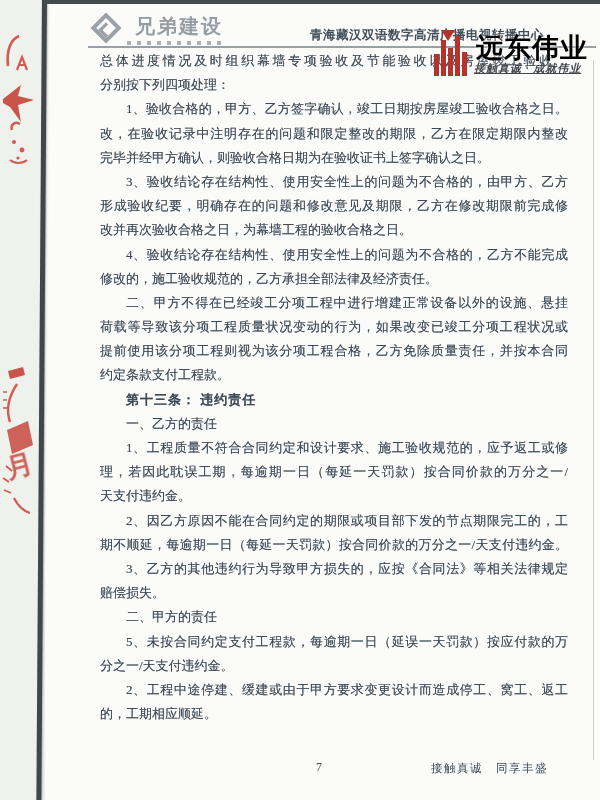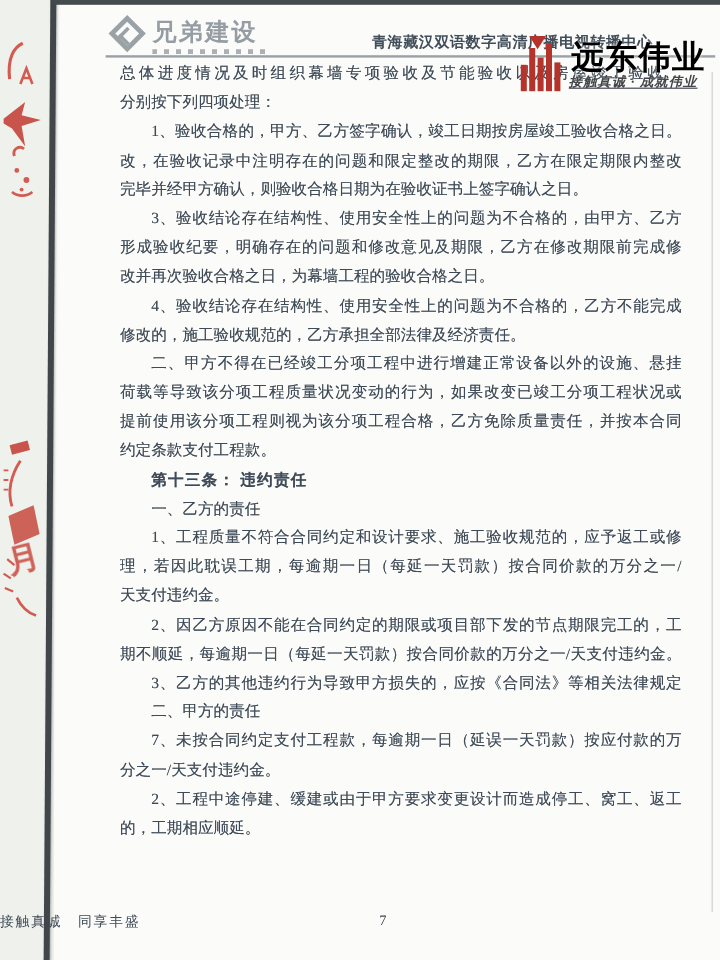--- a/index.html
+++ b/index.html
@@ -10,21 +10,21 @@
     font-family:"Liberation Serif","DejaVu Serif",serif;
   }
   
   .scan-margin{position:absolute;left:0;top:0;width:45px;height:800px;background:#eff1ec;}
   .edge-left{position:absolute;left:42px;top:-6px;width:5px;height:815px;background:#41464a;
     transform:rotate(0.4deg);transform-origin:top left;box-shadow:1px 0 2px rgba(60,65,70,.35);}
   .edge-top{position:absolute;left:44px;top:0;width:556px;height:4px;background:#454a4d;}
   .edge-right{position:absolute;left:593px;top:60px;width:1px;height:700px;background:#cdd0cc;}
 
   
-  .logo{position:absolute;left:95px;top:13px;display:flex;align-items:flex-start;}
+  .logo{position:absolute;left:95px;top:13px;display:flex;align-items:flex-start;text-align:right;}
   .diamond{width:22px;height:22px;border:4px solid #9aa1a7;transform:rotate(45deg);margin:4px 10px 0 0;position:relative;}
   .diamond::after{content:"";position:absolute;left:3px;top:3px;width:8px;height:8px;border:3px solid #9aa1a7;border-top:none;border-right:none;}
   .logo-txt{color:#959ca3;font-weight:bold;font-size:20px;letter-spacing:2px;font-family:"Liberation Sans","DejaVu Sans",sans-serif;}
   .logo-sub{margin-top:1px;height:4px;width:96px;
     background:repeating-linear-gradient(90deg,#aab0b5 0 4px,transparent 4px 10px);}
   .doc-title{position:absolute;left:310px;top:27px;font-size:12.5px;font-weight:600;color:#414e5a;letter-spacing:.5px;white-space:nowrap;}
   .rule{position:absolute;left:88px;top:46px;width:508px;height:2px;background:#9aa1a6;}
 
   
   .wm{position:absolute;left:432px;top:28px;width:168px;z-index:5;}
@@ -47,21 +47,21 @@
   
   .page-body{position:absolute;left:100px;top:49px;width:468px;z-index:2;}
   .bline{height:24.2px;line-height:24.2px;font-size:13px;color:#3e4a57;white-space:nowrap;
     text-shadow:0 0 .4px rgba(62,74,87,.55);}
   .bline.ind{text-indent:2em;}
   .bline.str{text-align:justify;text-align-last:justify;white-space:normal;overflow:hidden;}
   .bline.bold{font-weight:bold;letter-spacing:1px;}
 
   
   .page-num{position:absolute;left:316px;top:760px;font-size:12px;color:#3f4a57;z-index:2;}
-  .footer-slogan{position:absolute;left:0;top:761px;width:548px;text-align:left;font-size:11.5px;
+  .footer-slogan{position:absolute;left:0;top:761px;width:548px;text-align:right;font-size:11.5px;
     color:#3f4a57;letter-spacing:1.5px;z-index:2;font-family:Liberation Mono, monospace;}
 </style>
 </head>
 <body>
 
 <div class="scan">
 
   <div class="scan-margin"></div>
   <div class="edge-left"></div>
   <div class="edge-top"></div>
@@ -132,22 +132,23 @@
       <div class="bline str">提前使用该分项工程则视为该分项工程合格，乙方免除质量责任，并按本合同</div>
       <div class="bline">约定条款支付工程款。</div>
       <div class="bline ind bold">第十三条： 违约责任</div>
       <div class="bline ind">一、乙方的责任</div>
       <div class="bline ind str">1、工程质量不符合合同约定和设计要求、施工验收规范的，应予返工或修</div>
       <div class="bline str">理，若因此耽误工期，每逾期一日（每延一天罚款）按合同价款的万分之一/</div>
       <div class="bline">天支付违约金。</div>
       <div class="bline ind str">2、因乙方原因不能在合同约定的期限或项目部下发的节点期限完工的，工</div>
       <div class="bline str">期不顺延，每逾期一日（每延一天罚款）按合同价款的万分之一/天支付违约金。</div>
       <div class="bline ind str">3、乙方的其他违约行为导致甲方损失的，应按《合同法》等相关法律规定</div>
+      <div class="bline">赔偿损失。</div>
       <div class="bline ind">二、甲方的责任</div>
-      <div class="bline ind str">7、未按合同约定支付工程款，每逾期一日（延误一天罚款）按应付款的万</div>
+      <div class="bline ind str">5、未按合同约定支付工程款，每逾期一日（延误一天罚款）按应付款的万</div>
       <div class="bline">分之一/天支付违约金。</div>
       <div class="bline ind str">2、工程中途停建、缓建或由于甲方要求变更设计而造成停工、窝工、返工</div>
       <div class="bline">的，工期相应顺延。</div>
     </div>
 
   <div class="page-num">7</div>
   <div class="footer-slogan">接触真诚　同享丰盛</div>
 
 </div>
 

